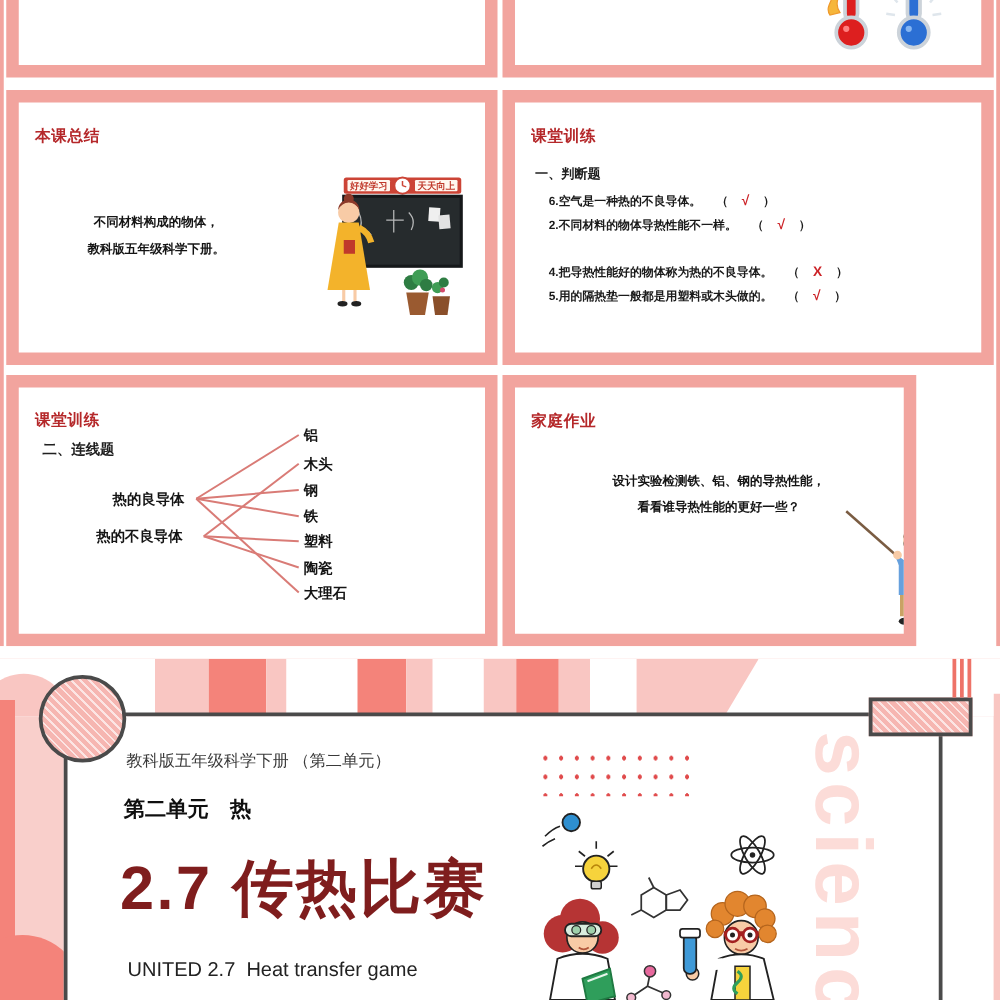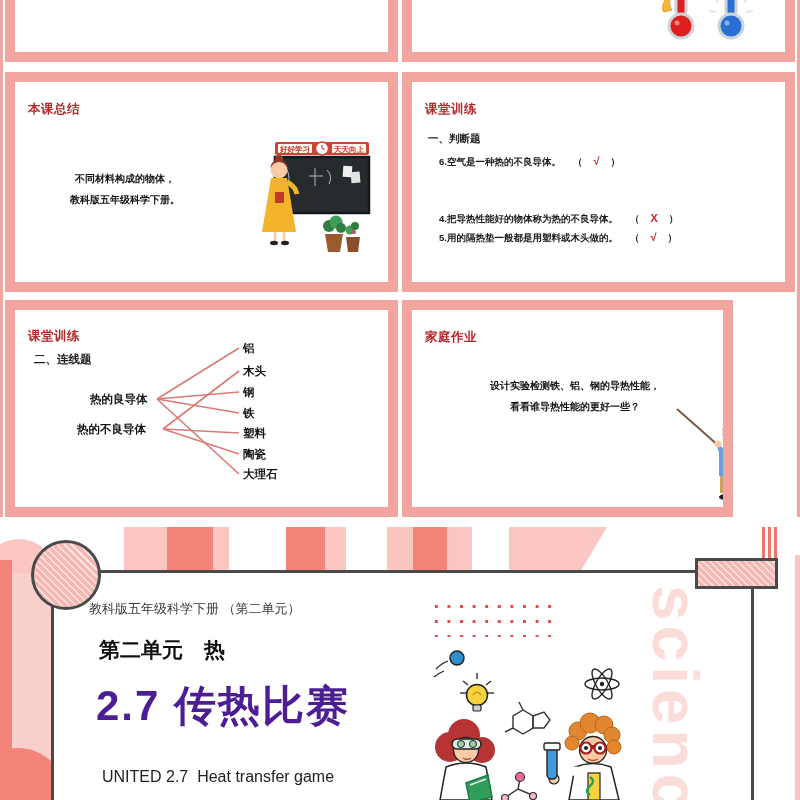--- a/index.html
+++ b/index.html
@@ -53,28 +53,28 @@
   .deco-rect{
     position:absolute;left:695px;top:31px;width:83px;height:31px;
     border:3px solid #4a4a4a;box-sizing:border-box;
   }
   .redline{position:absolute;top:0;width:2.5px;height:31px;background:#ee7368;}
   .science{
     position:absolute;left:640px;top:58px;height:230px;
     writing-mode:vertical-rl;font-size:64px;font-weight:700;color:#fcdcd8;
     letter-spacing:5px;line-height:70px;user-select:none;
   }
-  .series{position:absolute;left:89px;top:73px;font-size:13px;color:#3a3a3a;white-space:nowrap;}
+  .series{position:absolute;left:101px;top:73px;font-size:13px;color:#3a3a3a;white-space:nowrap;}
   .dots{
     position:absolute;left:428px;top:70px;width:126px;height:40px;
     background-image:radial-gradient(circle,#e04b4c 1.7px,transparent 1.9px);
     background-size:12.6px 15px;background-position:2px 2px;
   }
-  .unit{position:absolute;left:99px;top:109px;font-size:21px;font-weight:800;color:#0f0f0f;white-space:nowrap;}
-  .bigtitle{position:absolute;left:96px;top:151px;font-size:42px;font-weight:900;color:#4c1d95;letter-spacing:2px;white-space:nowrap;}
+  .unit{position:absolute;left:99px;top:109px;font-size:17px;font-weight:800;color:#0f0f0f;white-space:nowrap;}
+  .bigtitle{position:absolute;left:96px;top:151px;font-size:49px;font-weight:900;color:#7f1d1d;letter-spacing:2px;white-space:nowrap;}
   .subtitle{position:absolute;left:102px;top:241px;font-size:16px;color:#222;white-space:pre;}
   .pink-strip-left{position:absolute;left:0;top:33px;width:12px;height:202px;background:#f4837a;}
   .pink-blob{position:absolute;left:-30px;top:221px;width:96px;height:96px;border-radius:50%;background:#f4837a;}
   .band-blob{position:absolute;left:-18px;top:12px;width:74px;height:74px;border-radius:50%;background:#f9c6c2;}
   .pink-strip-right{position:absolute;left:795px;top:28px;width:5px;height:245px;background:#f9c6c2;}
   .gap-row{position:absolute;left:0;top:517px;width:800px;height:10px;background:#ffffff;}
   svg{display:block;}
 </style>
 </head>
 <body>
@@ -168,20 +168,23 @@
   </div>
 </div>
 
 <div class="slide" style="left:402px;top:72px;width:393px;height:220px;">
   <div class="slide-inner">
     <div class="stitle" style="left:13px;top:19px;">课堂训练</div>
     <div class="section-label" style="left:16px;top:50px;">一、判断题</div>
 
     <div class="judge-row" style="top:73px;">
       <span>6.空气是一种热的不良导体。</span><span class="judge-bracket"><span>（</span><span class="mark">√</span><span>）</span></span>
+    </div>
+    <div class="judge-row" style="top:92px;">
+      <span>2.不同材料的物体导热性能不一样。</span><span class="judge-bracket"><span>（</span><span class="mark">√</span><span>）</span></span>
     </div>
     <div class="judge-row" style="top:130px;">
       <span>4.把导热性能好的物体称为热的不良导体。</span><span class="judge-bracket"><span>（</span><span class="mark">X</span><span>）</span></span>
     </div>
     <div class="judge-row" style="top:149px;">
       <span>5.用的隔热垫一般都是用塑料或木头做的。</span><span class="judge-bracket"><span>（</span><span class="mark">√</span><span>）</span></span>
     </div>
   </div>
 </div>
 

